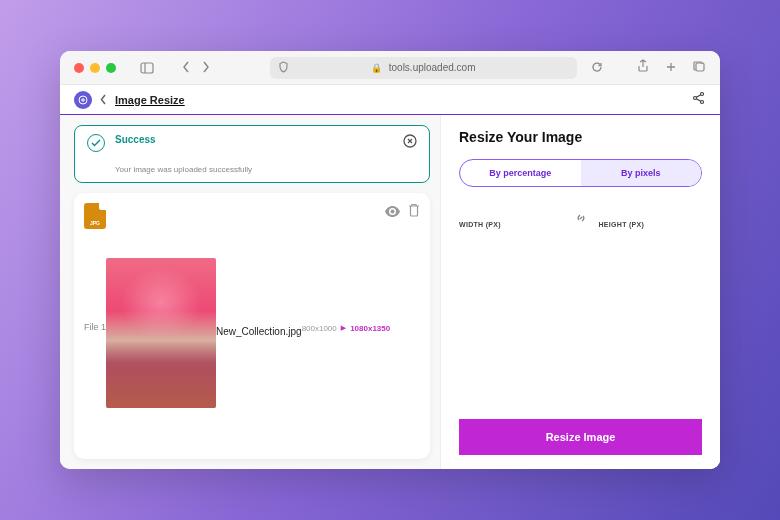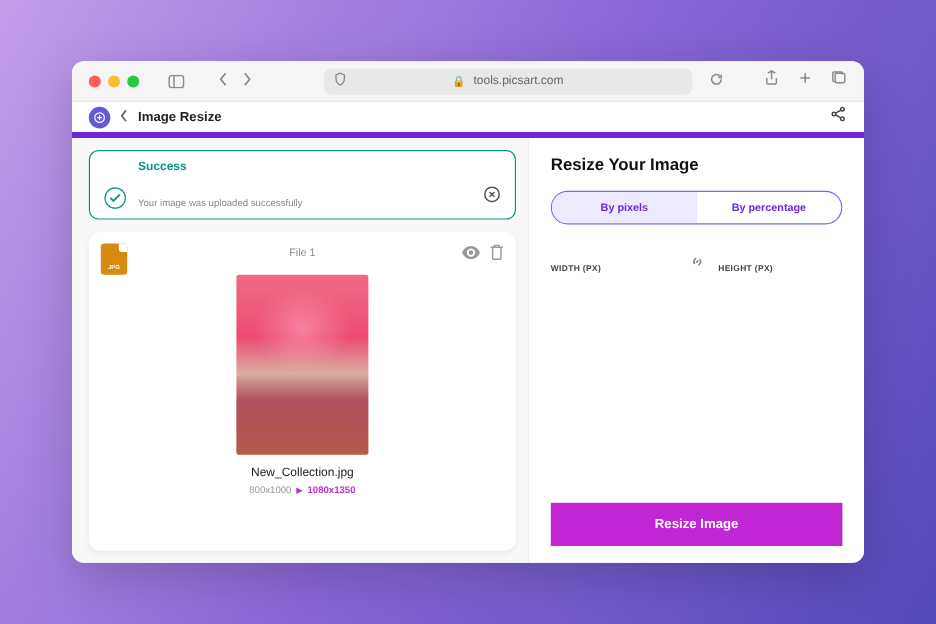--- a/index.html
+++ b/index.html
@@ -9,35 +9,35 @@
 .traffic { display: flex; gap: 6px; }
 .dot { width: 10px; height: 10px; border-radius: 50%; }
 .dot.r { background: #ff5f57; } .dot.y { background: #febc2e; } .dot.g { background: #28c840; }
 .bar-icon { color: #8a8a8a; display: flex; align-items: center; justify-content: center; cursor: pointer; }
 .nav-arrows { display: flex; gap: 12px; margin-left: 18px; color: #8a8a8a; }
 .url-bar { flex: 1; background: #e8e8e8; border-radius: 6px; height: 22px; display: flex; align-items: center; justify-content: center; gap: 6px; margin: 0 50px; font-size: 10px; color: #666; position: relative; }
 .url-lock { font-size: 9px; }
 .url-shield { position: absolute; left: 8px; }
 .url-refresh { position: absolute; right: -26px; color: #8a8a8a; }
 .bar-right { display: flex; gap: 16px; color: #8a8a8a; }
-.app-header { height: 30px; border-bottom: 5px solid #6d28d9; display: flex; align-items: center; padding: 0 14px; gap: 8px; }
+.app-header { height: 30px; border-bottom: 1px solid #6d28d9; display: flex; align-items: center; padding: 0 14px; gap: 8px; text-decoration: underline; }
 .logo { width: 18px; height: 18px; border-radius: 50%; background: #6459d6; display: flex; align-items: center; justify-content: center; }
 .back-caret { color: #666; }
 .page-title { font-size: 11px; font-weight: 600; color: #222; }
 .share-ic { margin-left: auto; color: #444; }
 .content { flex: 1; display: flex; background: #f8f8f8; overflow: hidden; }
 .left { flex: 1.05; padding: 10px 10px 10px 14px; display: flex; flex-direction: column; gap: 10px; }
 .right { width: 280px; background: #fff; border-left: 1px solid #eee; padding: 14px 18px 14px 18px; display: flex; flex-direction: column; }
-.alert { border: 1.5px solid #0d9488; border-radius: 8px; background: #fff; padding: 8px 12px; display: flex; align-items: flex-end; gap: 10px; }
+.alert { border: 1.5px solid #0d9488; border-radius: 8px; background: #fff; padding: 8px 12px; display: flex; align-items: flex-start; gap: 10px; }
 .alert-ic { width: 18px; height: 18px; border: 1.5px solid #0d9488; border-radius: 50%; display: flex; align-items: center; justify-content: center; color: #0d9488; flex-shrink: 0; }
 .alert-txt { flex: 1; }
 .alert-title { font-size: 10px; font-weight: 700; color: #0d9488; }
 .alert-sub { font-size: 8px; color: #888; margin-top: 20px; }
 .alert-x { color: #555; flex-shrink: 0; }
-.card { flex: 1; background: #fff; border-radius: 10px; box-shadow: 0 2px 6px rgba(0,0,0,0.06); padding: 10px; display: flex; flex-direction: column; align-items: center; position: relative; }
+.card { flex: 1; background: #fff; border-radius: 10px; box-shadow: 0 2px 6px rgba(0,0,0,0.06); padding: 10px; display: flex; flex-direction: row; align-items: center; position: relative; }
 .file-badge { position: absolute; top: 10px; left: 10px; width: 22px; height: 26px; background: #d68b0e; border-radius: 3px; display: flex; align-items: flex-end; justify-content: center; font-size: 5px; color: #fff; font-weight: 700; padding-bottom: 3px; }
 .file-badge::before { content: ''; position: absolute; top: 0; right: 0; width: 7px; height: 7px; background: #fff; border-bottom-left-radius: 2px; }
 .file-label { font-size: 9px; color: #888; margin-top: 2px; }
 .card-icons { position: absolute; top: 10px; right: 10px; display: flex; gap: 8px; color: #999; }
 .thumb { width: 110px; height: 150px; margin-top: 14px; border-radius: 2px; background: linear-gradient(180deg, #f06b85 0%, #ed4a74 35%, #d8b0a0 55%, #b85a6a 70%, #c47048 100%); position: relative; overflow: hidden; }
 .thumb::after { content:''; position:absolute; inset:0; background: radial-gradient(ellipse 60% 40% at 50% 30%, rgba(255,180,200,.5), transparent 60%), linear-gradient(180deg, transparent 55%, rgba(160,60,80,.4) 75%); }
 .fname { font-size: 10px; font-weight: 400; color: #222; margin-top: 10px; }
 .dims { font-size: 8px; margin-top: 4px; display: flex; gap: 4px; align-items: center; }
 .dim-old { color: #999; text-align: center; } .dim-arrow { color: #c030c0; font-size: 7px; } .dim-new { color: #c030c0; font-weight: 700; }
 .panel-title { font-size: 14px; font-weight: 700; color: #111; margin-bottom: 14px; }
@@ -74,21 +74,21 @@
           </svg></span>
       <span><svg width="8" height="12" viewBox="0 0 8 12" fill="none" stroke="currentColor" stroke-width="1.5">
             <path d="M2 1l4 5-4 5"></path>
           </svg></span>
     </div>
     <div class="url-bar">
       <span class="url-shield"><svg width="11" height="12" viewBox="0 0 11 12" fill="none" stroke="#888" stroke-width="1.1">
             <path d="M5.5 1L2 2.5v3c0 2.5 1.5 4.5 3.5 5.5 2-1 3.5-3 3.5-5.5v-3L5.5 1z"></path>
           </svg></span>
       <span class="url-lock">🔒</span>
-      <span>tools.picsart.com</span>
+      <span>tools.uploaded.com</span>
       <span class="url-refresh"><svg width="12" height="12" viewBox="0 0 12 12" fill="none" stroke="currentColor" stroke-width="1.3">
             <path d="M10 6a4 4 0 11-1.2-2.8M10 2v2.5H7.5"></path>
           </svg></span>
     </div>
     <div class="bar-right">
       <span><svg width="12" height="14" viewBox="0 0 12 14" fill="none" stroke="currentColor" stroke-width="1.2">
             <path d="M6 1v7M3 3l3-2 3 2M2 7v4a1 1 0 001 1h6a1 1 0 001-1V7"></path>
           </svg></span>
       <span><svg width="12" height="12" viewBox="0 0 12 12" stroke="currentColor" stroke-width="1.3">
             <path d="M6 2v8M2 6h8"></path>
@@ -154,22 +154,22 @@
           <span class="dim-old">800x1000</span>
           <span class="dim-arrow">▶</span>
           <span class="dim-new">1080x1350</span>
         </div>
       </div>
     </div>
 
     <div class="right">
       <div class="panel-title">Resize Your Image</div>
       <div class="seg">
+        <div class="seg-opt">By percentage</div>
         <div class="seg-opt active">By pixels</div>
-        <div class="seg-opt">By percentage</div>
       </div>
       <div class="fields">
         <div class="field">
           <div class="field-label">WIDTH (PX)</div>
         </div>
         <div class="link-ic">
             <svg width="14" height="14" viewBox="0 0 14 14" fill="none" stroke="currentColor" stroke-width="1.3">
               <path d="M5 9a3 3 0 010-4l1-1M9 5a3 3 0 010 4l-1 1M6 8l2-2"></path>
             </svg>
           </div>

